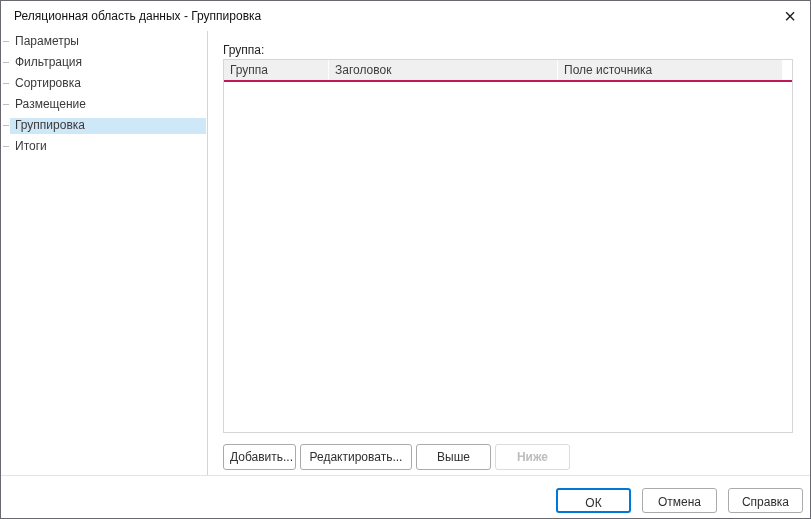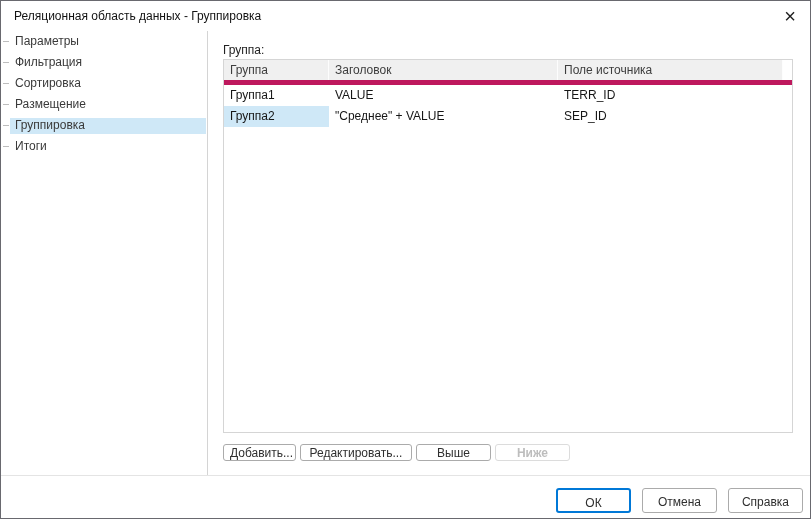--- a/index.html
+++ b/index.html
@@ -23,31 +23,31 @@
   
   .sidebar { position:absolute; left:0; top:30px; width:206px; height:444px; border-right:1px solid #d4d4d4; }
   .side-item { position:relative; height:21px; line-height:21px; padding-left:14px; color:#3a3a3a; cursor:default; white-space:nowrap; }
   .side-item .dash { position:absolute; left:2px; top:10px; width:6px; height:1px; background:#bdbdbd; }
   .side-item.selected::before { content:""; position:absolute; left:9px; right:1px; top:3px; bottom:2px; background:var(--sel,#cfe8f7); }
   .side-item .side-label { position:relative; }
   
   .groups-label { position:absolute; left:222px; top:42px; color:#222; }
   
   .table { position:absolute; left:222px; top:58px; width:570px; height:374px; border:1px solid #d5d5d5; box-sizing:border-box; background:#fff; overflow:hidden; }
-  .thead { display:flex; height:20px; border-bottom:5px solid #be185d; }
+  .thead { display:flex; height:20px; border-bottom:2px solid #be185d; }
   .th { box-sizing:border-box; padding-left:6px; line-height:20px; color:#3d3d3d; background:var(--hdrbg,#f0f0f0); border-right:1px solid #fdfdfd; white-space:nowrap; overflow:hidden; }
   .th.filler { flex:1; background:#fff; border-right:none; }
   .c0 { width:105px; } .c1 { width:229px; } .c2 { width:225px; }
   .tr { display:flex; height:21px; }
   .td { box-sizing:border-box; padding-left:6px; line-height:21px; color:#161616; white-space:nowrap; overflow:hidden; }
   .td.sel { background:var(--sel,#cfe8f7); }
   
   .actions { position:absolute; left:222px; top:443px; display:flex; gap:4px; }
   .btn {
-    height:17px; box-sizing:border-box; background:#fff; border:1px solid #ababab; border-radius:3px;
+    height:26px; box-sizing:border-box; background:#fff; border:1px solid #ababab; border-radius:3px;
     font-family:inherit; font-size:12px; color:#2f2f2f; padding:0 6px; cursor:pointer; white-space:nowrap;
   }
   .btn:disabled { color:#bdbdbd; border-color:#dcdcdc; cursor:default; }
   
   .footer-sep { position:absolute; left:0; right:0; top:474px; height:1px; background:#e4e4e4; }
   .footer { position:absolute; right:7px; top:487px; display:flex; gap:11px; }
   .fbtn {
     width:75px; height:25px; box-sizing:border-box; background:#fff; border:1px solid #ababab; border-radius:3px;
     font-family:inherit; font-size:12px; color:#2f2f2f; padding:6px; cursor:pointer;
   }
@@ -73,32 +73,20 @@
 
   <div class="groups-label">Группа:</div>
 
   <div class="table">
     <div class="thead">
         <div class="th c0">Группа</div>
         <div class="th c1">Заголовок</div>
         <div class="th c2">Поле источника</div>
         <div class="th filler"></div>
       </div>
-    <div class="tbody">
-        <div class="tr">
-          <div class="td c0">Группа1</div>
-          <div class="td c1">VALUE</div>
-          <div class="td c2">TERR_ID</div>
-        </div>
-        <div class="tr">
-          <div class="td c0 sel">Группа2</div>
-          <div class="td c1">"Среднее" + VALUE</div>
-          <div class="td c2">SEP_ID</div>
-        </div>
-      </div>
   </div>
 
   <div class="actions">
       <button class="btn" style="width: 73px;">Добавить...</button>
       <button class="btn" style="width: 112px;">Редактировать...</button>
       <button class="btn" style="width: 75px;">Выше</button>
       <button class="btn" disabled="" style="width: 75px; font-weight: bold;">Ниже</button>
     </div>
 
   <div class="footer-sep"></div>

